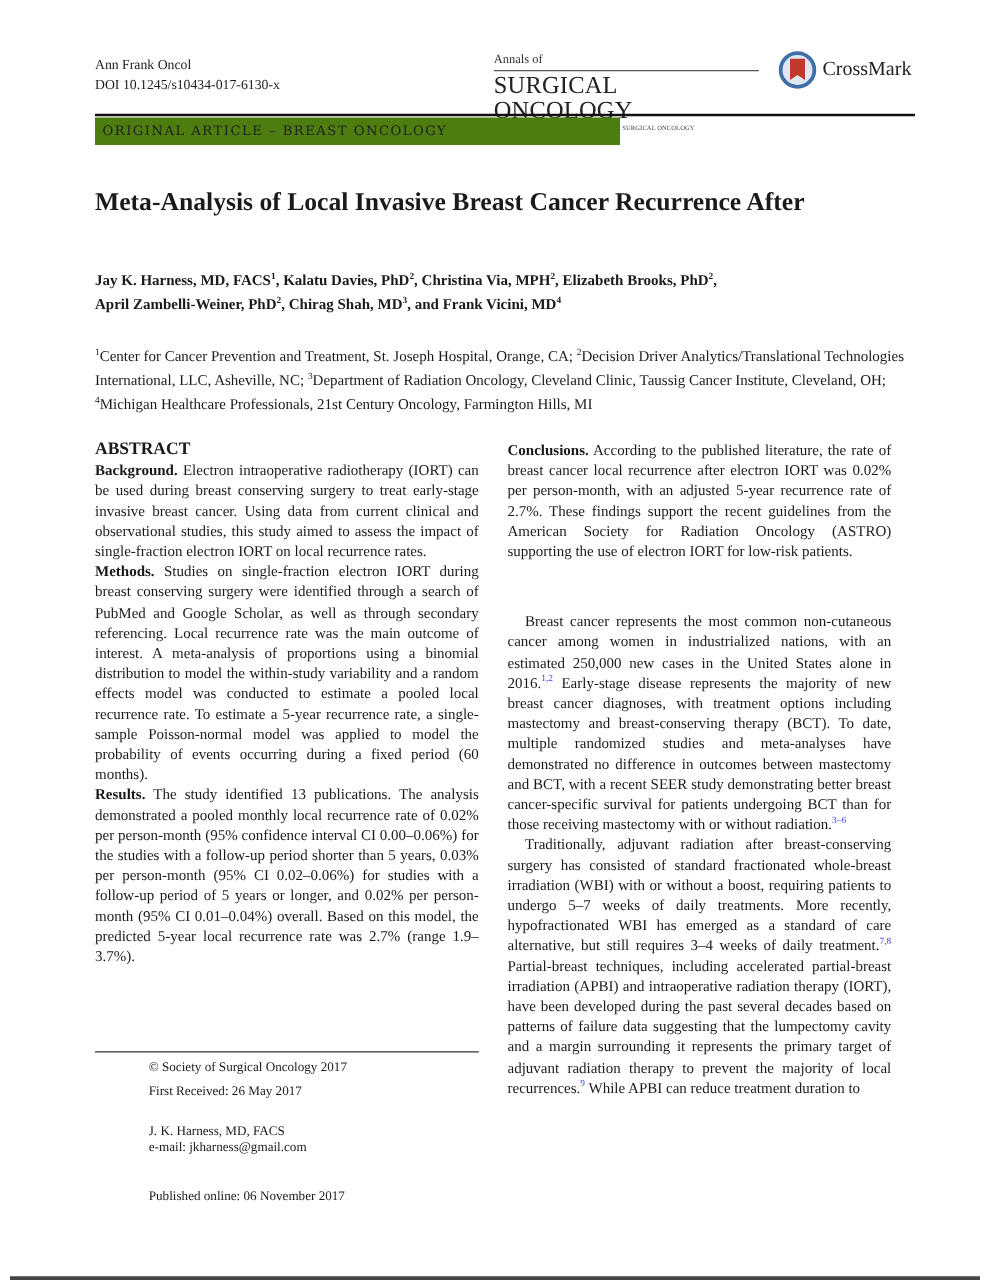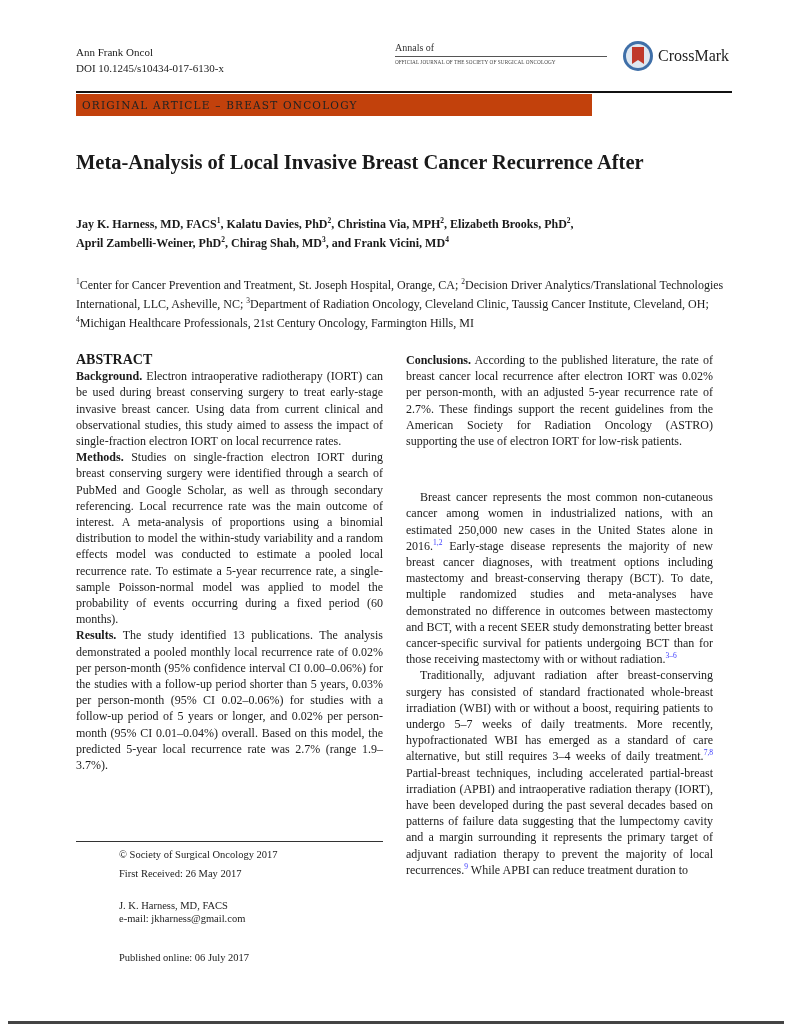--- a/index.html
+++ b/index.html
@@ -9,21 +9,21 @@
   .journal-meta { left:76px; top:44px; font-size:11px; line-height:16px; }
   .masthead { left:395px; top:42px; width:212px; }
   .mast-annals { font-size:10px; line-height:12px; color:#333; }
   .mast-rule { border-top:1px solid #555; margin:2px 0 2px 0; }
   .mast-title { font-size:19.5px; line-height:20px; letter-spacing:0.2px; color:#222; }
   .mast-sub { font-size:5.2px; letter-spacing:0.1px; color:#444; margin-top:1px; white-space:nowrap; }
   .crossmark { left:622px; top:40px; display:flex; align-items:center; }
   .crossmark-logo { width:32px; height:32px; }
   .crossmark-label { font-size:16px; margin-left:4px; color:#222; }
   .top-rule { left:76px; top:91px; width:656px; height:2px; background:#111; }
-  .section-band { left:76px; top:94px; width:516px; height:22px; background:#c2410c; }
+  .section-band { left:76px; top:94px; width:420px; height:22px; background:#4d7c0f; }
   .section-band span { display:block; padding-left:6px; line-height:22px; font-size:11.5px;
          letter-spacing:1.2px; color:#222; font-family:"DejaVu Serif", serif; font-size:10.5px; }
   .title { left:76px; top:150px; width:660px; font-size:20.5px; line-height:25px; font-weight:bold; }
   .authors { left:76px; top:215px; width:660px; font-size:12px; line-height:19px; font-weight:bold; }
   .affil { left:76px; top:276px; width:664px; font-size:12px; line-height:19px; }
   sup { font-size:7.5px; vertical-align:5px; line-height:0; }
   .col { width:307px; font-size:12px; line-height:16.2px; text-align:justify; hyphens:manual; }
   .col-left { left:76px; top:352px; }
   .col-right { left:406px; top:352px; }
   .abs-head { font-weight:bold; font-size:14px; margin-bottom:0px; }
@@ -39,20 +39,21 @@
 <body>
 
 <div class="abs journal-meta">
   <div>Ann Frank Oncol</div>
   <div>DOI 10.1245/s10434-017-6130-x</div>
 </div>
 
 <div class="abs masthead">
   <div class="mast-annals">Annals of</div>
   <div class="mast-rule"></div>
+  <div class="mast-title">SURGICAL ONCOLOGY</div>
   <div class="mast-sub">OFFICIAL JOURNAL OF THE SOCIETY OF SURGICAL ONCOLOGY</div>
 </div>
 
 <div class="abs crossmark">
   <svg class="crossmark-logo" viewBox="0 0 32 32">
     <circle cx="16" cy="16" r="15" fill="#3f6fa8"></circle>
     <circle cx="16" cy="16" r="12" fill="#dfe7f0"></circle>
     <path d="M10 7 H22 V24 L16 20 L10 24 Z" fill="#c0392b"></path>
   </svg>
   <span class="crossmark-label">CrossMark</span>
@@ -91,15 +92,15 @@
   <div style="height:40px"></div>
   <p class="para indent"><span>Breast cancer represents the most common non-cuta­neous cancer among women in industrialized nations, with an estimated 250,000 new cases in the United States alone in 2016.</span><sup class="cite">1,2</sup><span> Early-stage disease represents the majority of new breast cancer diagnoses, with treatment options including mastectomy and breast-conserving therapy (BCT). To date, multiple randomized studies and meta-analyses have demonstrated no difference in outcomes between mastectomy and BCT, with a recent SEER study demonstrating better breast cancer-specific survival for patients undergoing BCT than for those receiving mastec­tomy with or without radiation.</span><sup class="cite">3–6</sup></p>
   <p class="para indent"><span>Traditionally, adjuvant radiation after breast-conserving surgery has consisted of standard fractionated whole-breast irradiation (WBI) with or without a boost, requiring patients to undergo 5–7 weeks of daily treatments. More recently, hypofractionated WBI has emerged as a standard of care alternative, but still requires 3–4 weeks of daily treatment.</span><sup class="cite">7,8</sup><span> Partial-breast techniques, including acceler­ated partial-breast irradiation (APBI) and intraoperative radiation therapy (IORT), have been developed during the past several decades based on patterns of failure data suggesting that the lumpectomy cavity and a margin sur­rounding it represents the primary target of adjuvant radiation therapy to prevent the majority of local recur­rences.</span><sup class="cite">9</sup><span> While APBI can reduce treatment duration to</span></p>
 </div>
 
 <div class="abs foot-rule"></div>
 <div class="abs foot" style="top:847px;">© Society of Surgical Oncology 2017</div>
 <div class="abs foot" style="top:866px;">First Received: 26 May 2017</div>
 <div class="abs foot" style="top:898px;">J. K. Harness, MD, FACS</div>
 <div class="abs foot" style="top:911px;">e-mail: jkharness@gmail.com</div>
-<div class="abs foot" style="top:950px;">Published online: 06 July 2017</div>
+<div class="abs foot" style="top:950px;">Published online: 06 November 2017</div>
 
 <div class="abs bottom-bar"></div>
 
 </body></html>

